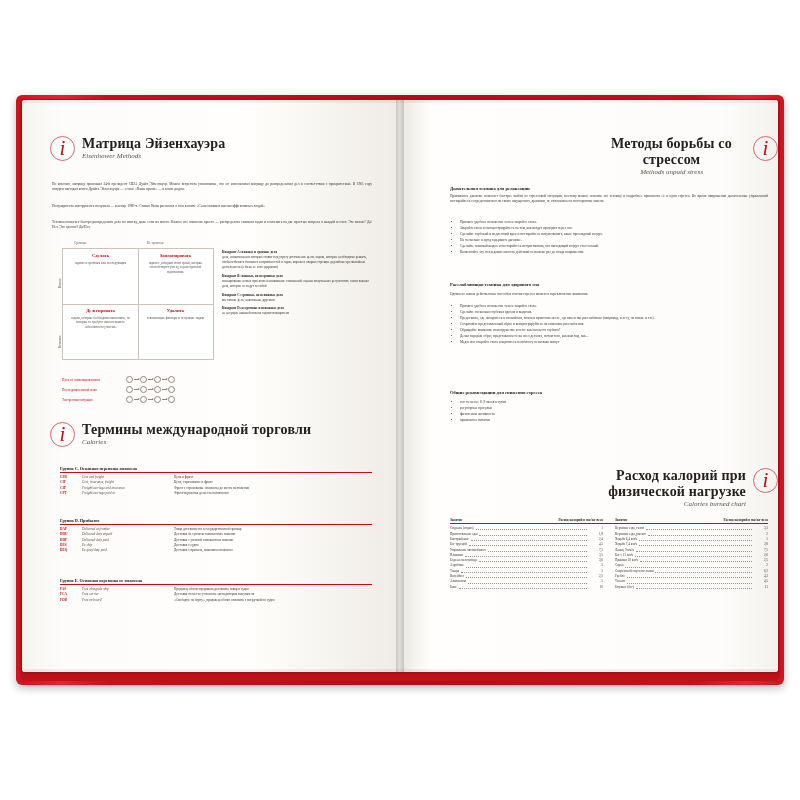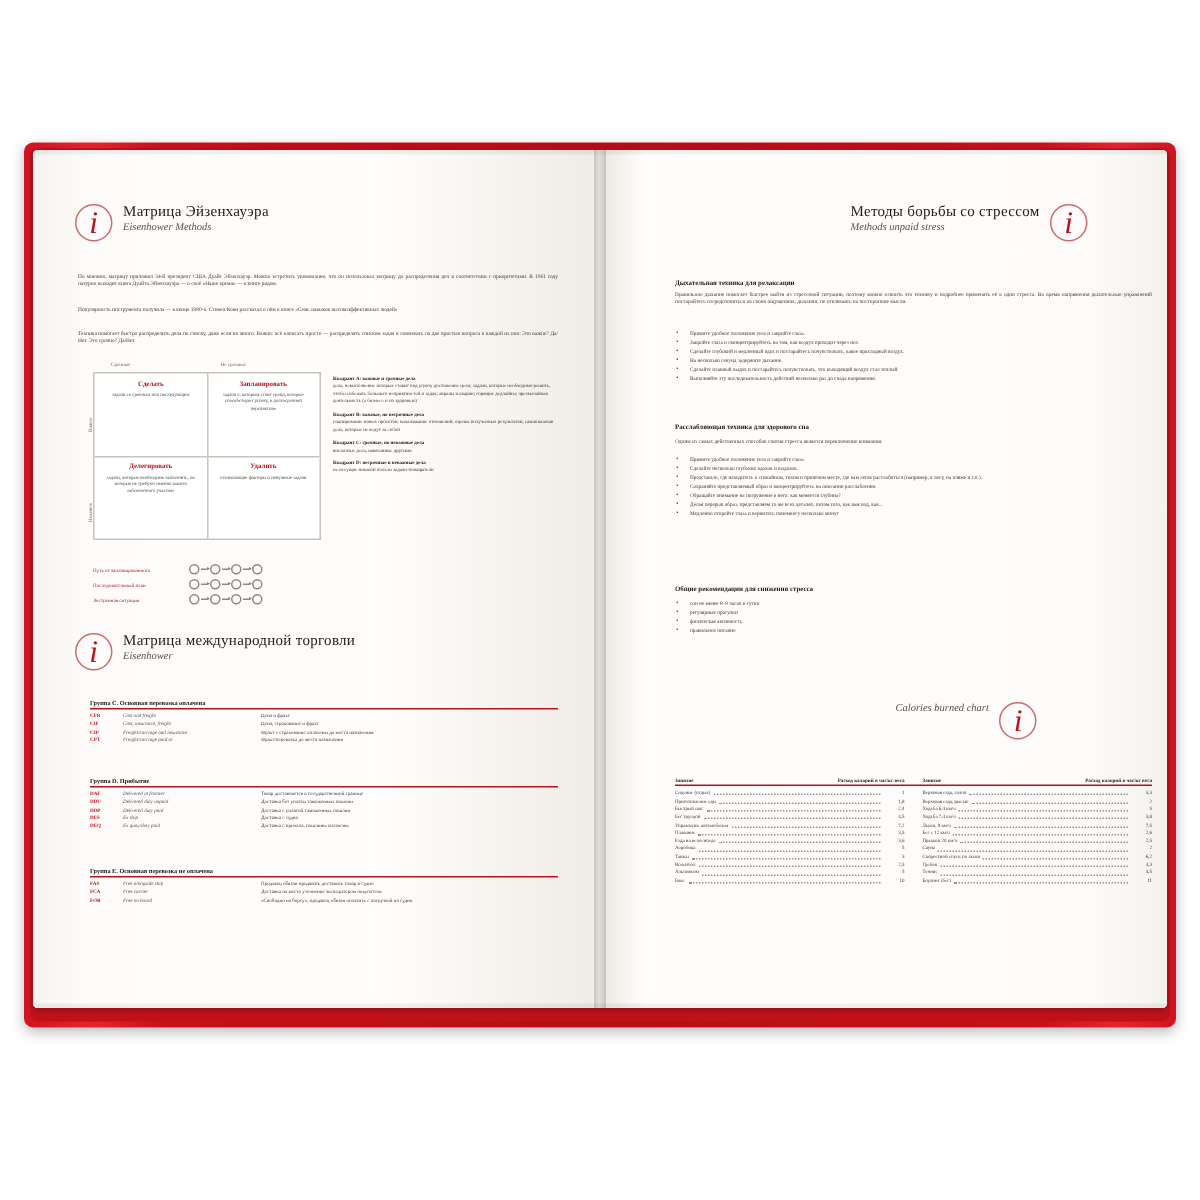--- a/index.html
+++ b/index.html
@@ -52,21 +52,21 @@
   .content{position:absolute;inset:0;}
   .sec{position:absolute;}
   .i-mark{
     font-family:"Liberation Serif", serif;
     font-style:italic;color:#b8121c;font-size:21px;line-height:1;
   }
   .i-ring{
     position:absolute;width:23px;height:23px;border:1px solid #cf6a70;border-radius:50%;
     display:flex;align-items:center;justify-content:center;
   }
-  .h-ru{font-size:10px;color:#23201e;font-weight:normal;letter-spacing:.2px;}
+  .h-ru{font-size:14px;color:#23201e;font-weight:bold;letter-spacing:.2px;}
   .h-en{font-size:7px;color:#55504c;font-style:italic;}
   .body-txt{font-size:3.6px;color:#3a3734;line-height:1.5;text-align:justify;}
   .bullets{font-size:3.5px;color:#3a3734;line-height:1.55;}
   .bullets li{margin-bottom:.6px;}
   .sub-h{font-size:4.6px;color:#23201e;font-weight:bold;margin-bottom:2px;}
 
   
   .matrix{position:absolute;border:.7px solid #c9c3ba;background:#fff;}
   .mcell{position:absolute;box-sizing:border-box;padding:4px 5px;}
   .mtitle{font-size:4.6px;font-weight:bold;color:#b8121c;text-align:center;margin-bottom:2.5px;}
@@ -216,22 +216,22 @@
               <span class="node"></span>
           </div>
         </div>
       </div>
 
       <div class="sec" style="left:28px;top:322px;">
         <div class="i-ring" style="left:0;top:0;">
           <span class="i-mark">i</span>
         </div>
         <div style="margin-left:32px;">
-          <div class="h-ru">Матрица международной торговли</div>
-          <div class="h-en">Eisenhower</div>
+          <div class="h-ru">Термины международной торговли</div>
+          <div class="h-en">Calories</div>
         </div>
       </div>
 
       <div class="sec" style="left:38px;top:366px;width:312px;">
         <div class="grp-h">Группа C. Основная перевозка оплачена</div>
         <div class="term-row">
           <div class="term-code">CFR</div>
           <div class="term-en">Cost and freight</div>
           <div class="term-ru">Цена и фрахт</div>
         </div>
@@ -293,21 +293,21 @@
           <div class="term-en">Free carrier</div>
           <div class="term-ru">Доставка на место уточнение экспедитором покупателя</div>
         </div>
         <div class="term-row">
           <div class="term-code">FOB</div>
           <div class="term-en">Free on board</div>
           <div class="term-ru">«Свободно на борту», продавец обязан оплатить с погрузкой на судно</div>
         </div>
       </div>
 
-      <div class="sec" style="left:545px;top:36px;text-align:left;">
+      <div class="sec" style="left:575px;top:36px;text-align:center;">
         <div style="margin-right:32px;">
           <div class="h-ru">Методы борьбы со стрессом</div>
           <div class="h-en">Methods unpaid stress</div>
         </div>
         <div class="i-ring" style="right:0;top:0;position:absolute;">
           <span class="i-mark">i</span>
         </div>
       </div>
 
       <div class="sec sub-h" style="left:428px;top:86px;width:318px;">Дыхательная техника для релаксации</div>
@@ -338,20 +338,21 @@
       <div class="sec sub-h" style="left:428px;top:290px;width:318px;">Общие рекомендации для снижения стресса</div>
       <ul class="sec bullets" style="left:432px;top:300px;width:314px;padding-left:6px;margin:0;">
         <li>сон не менее 8–9 часов в сутки</li>
         <li>регулярные прогулки</li>
         <li>физическая активность</li>
         <li>правильное питание</li>
       </ul>
 
       <div class="sec" style="left:575px;top:368px;text-align:right;">
         <div style="margin-right:32px;">
+          <div class="h-ru">Расход калорий при физической нагрузке</div>
           <div class="h-en">Calories burned chart</div>
         </div>
         <div class="i-ring" style="right:0;top:0;position:absolute;">
           <span class="i-mark">i</span>
         </div>
       </div>
 
       <div class="sec" style="left:428px;top:418px;width:318px;">
         <div class="cal-head">
           <div class="cal-col" style="padding-right:6px;">

